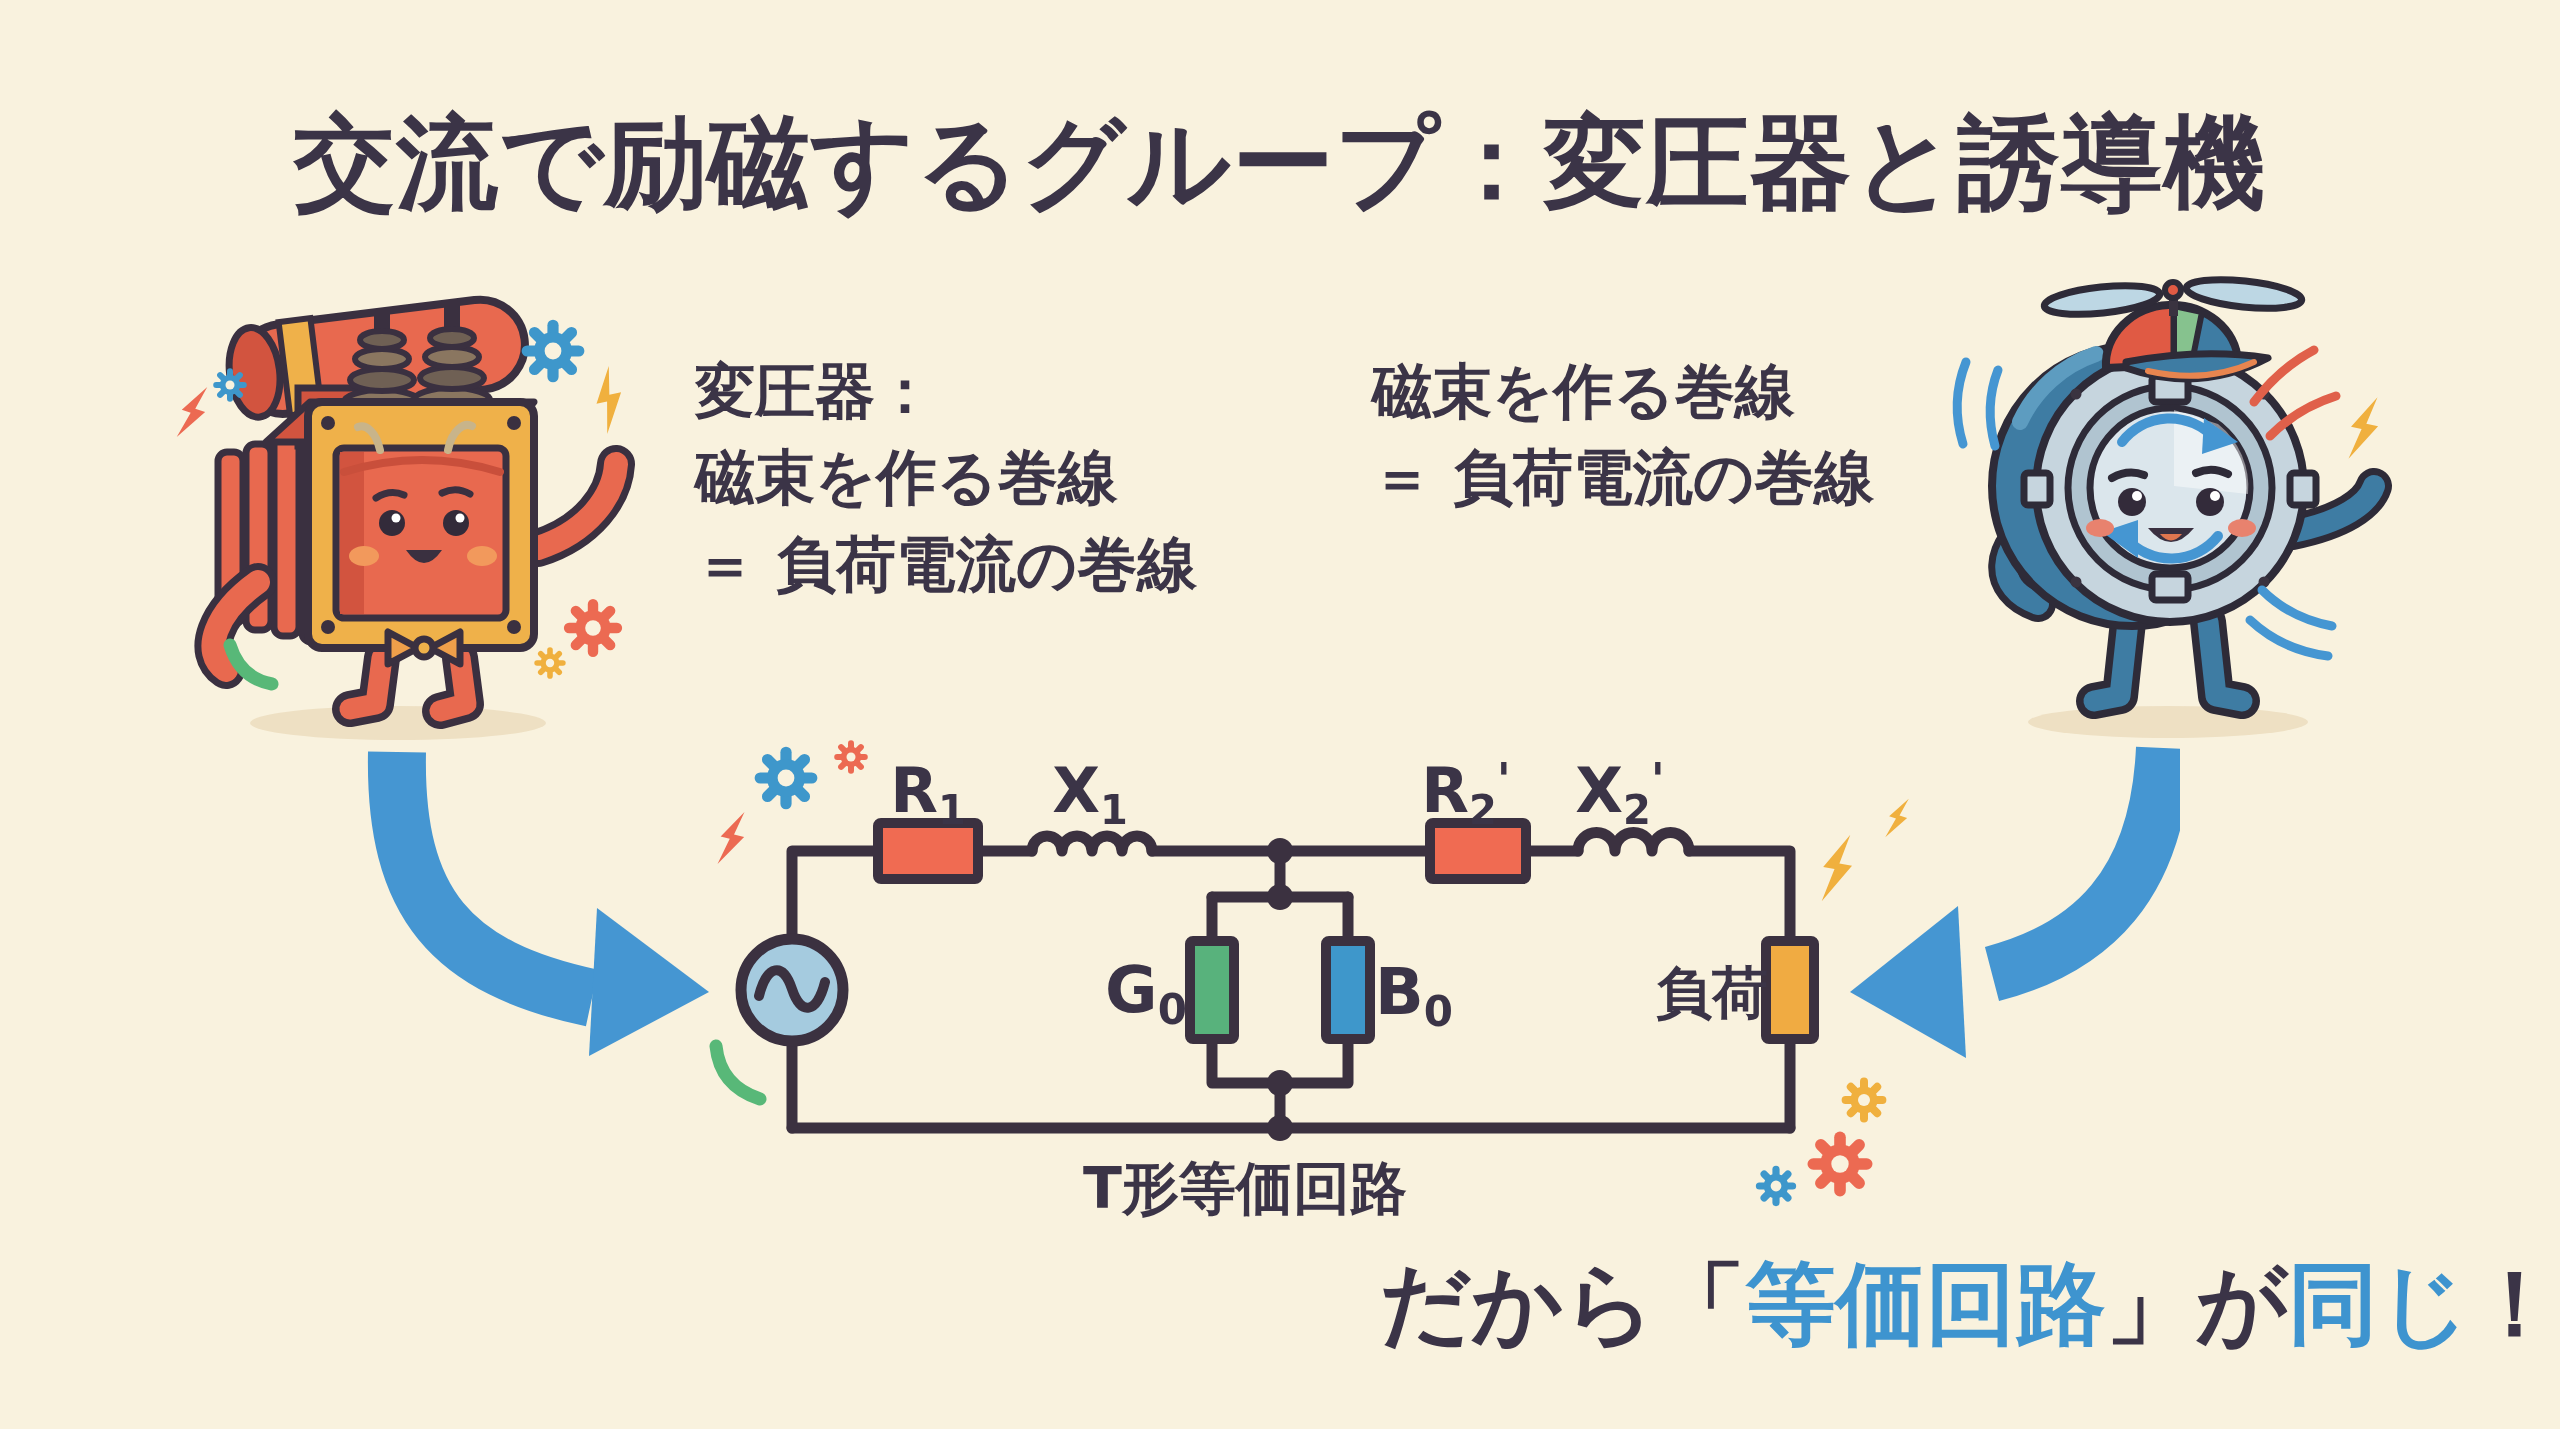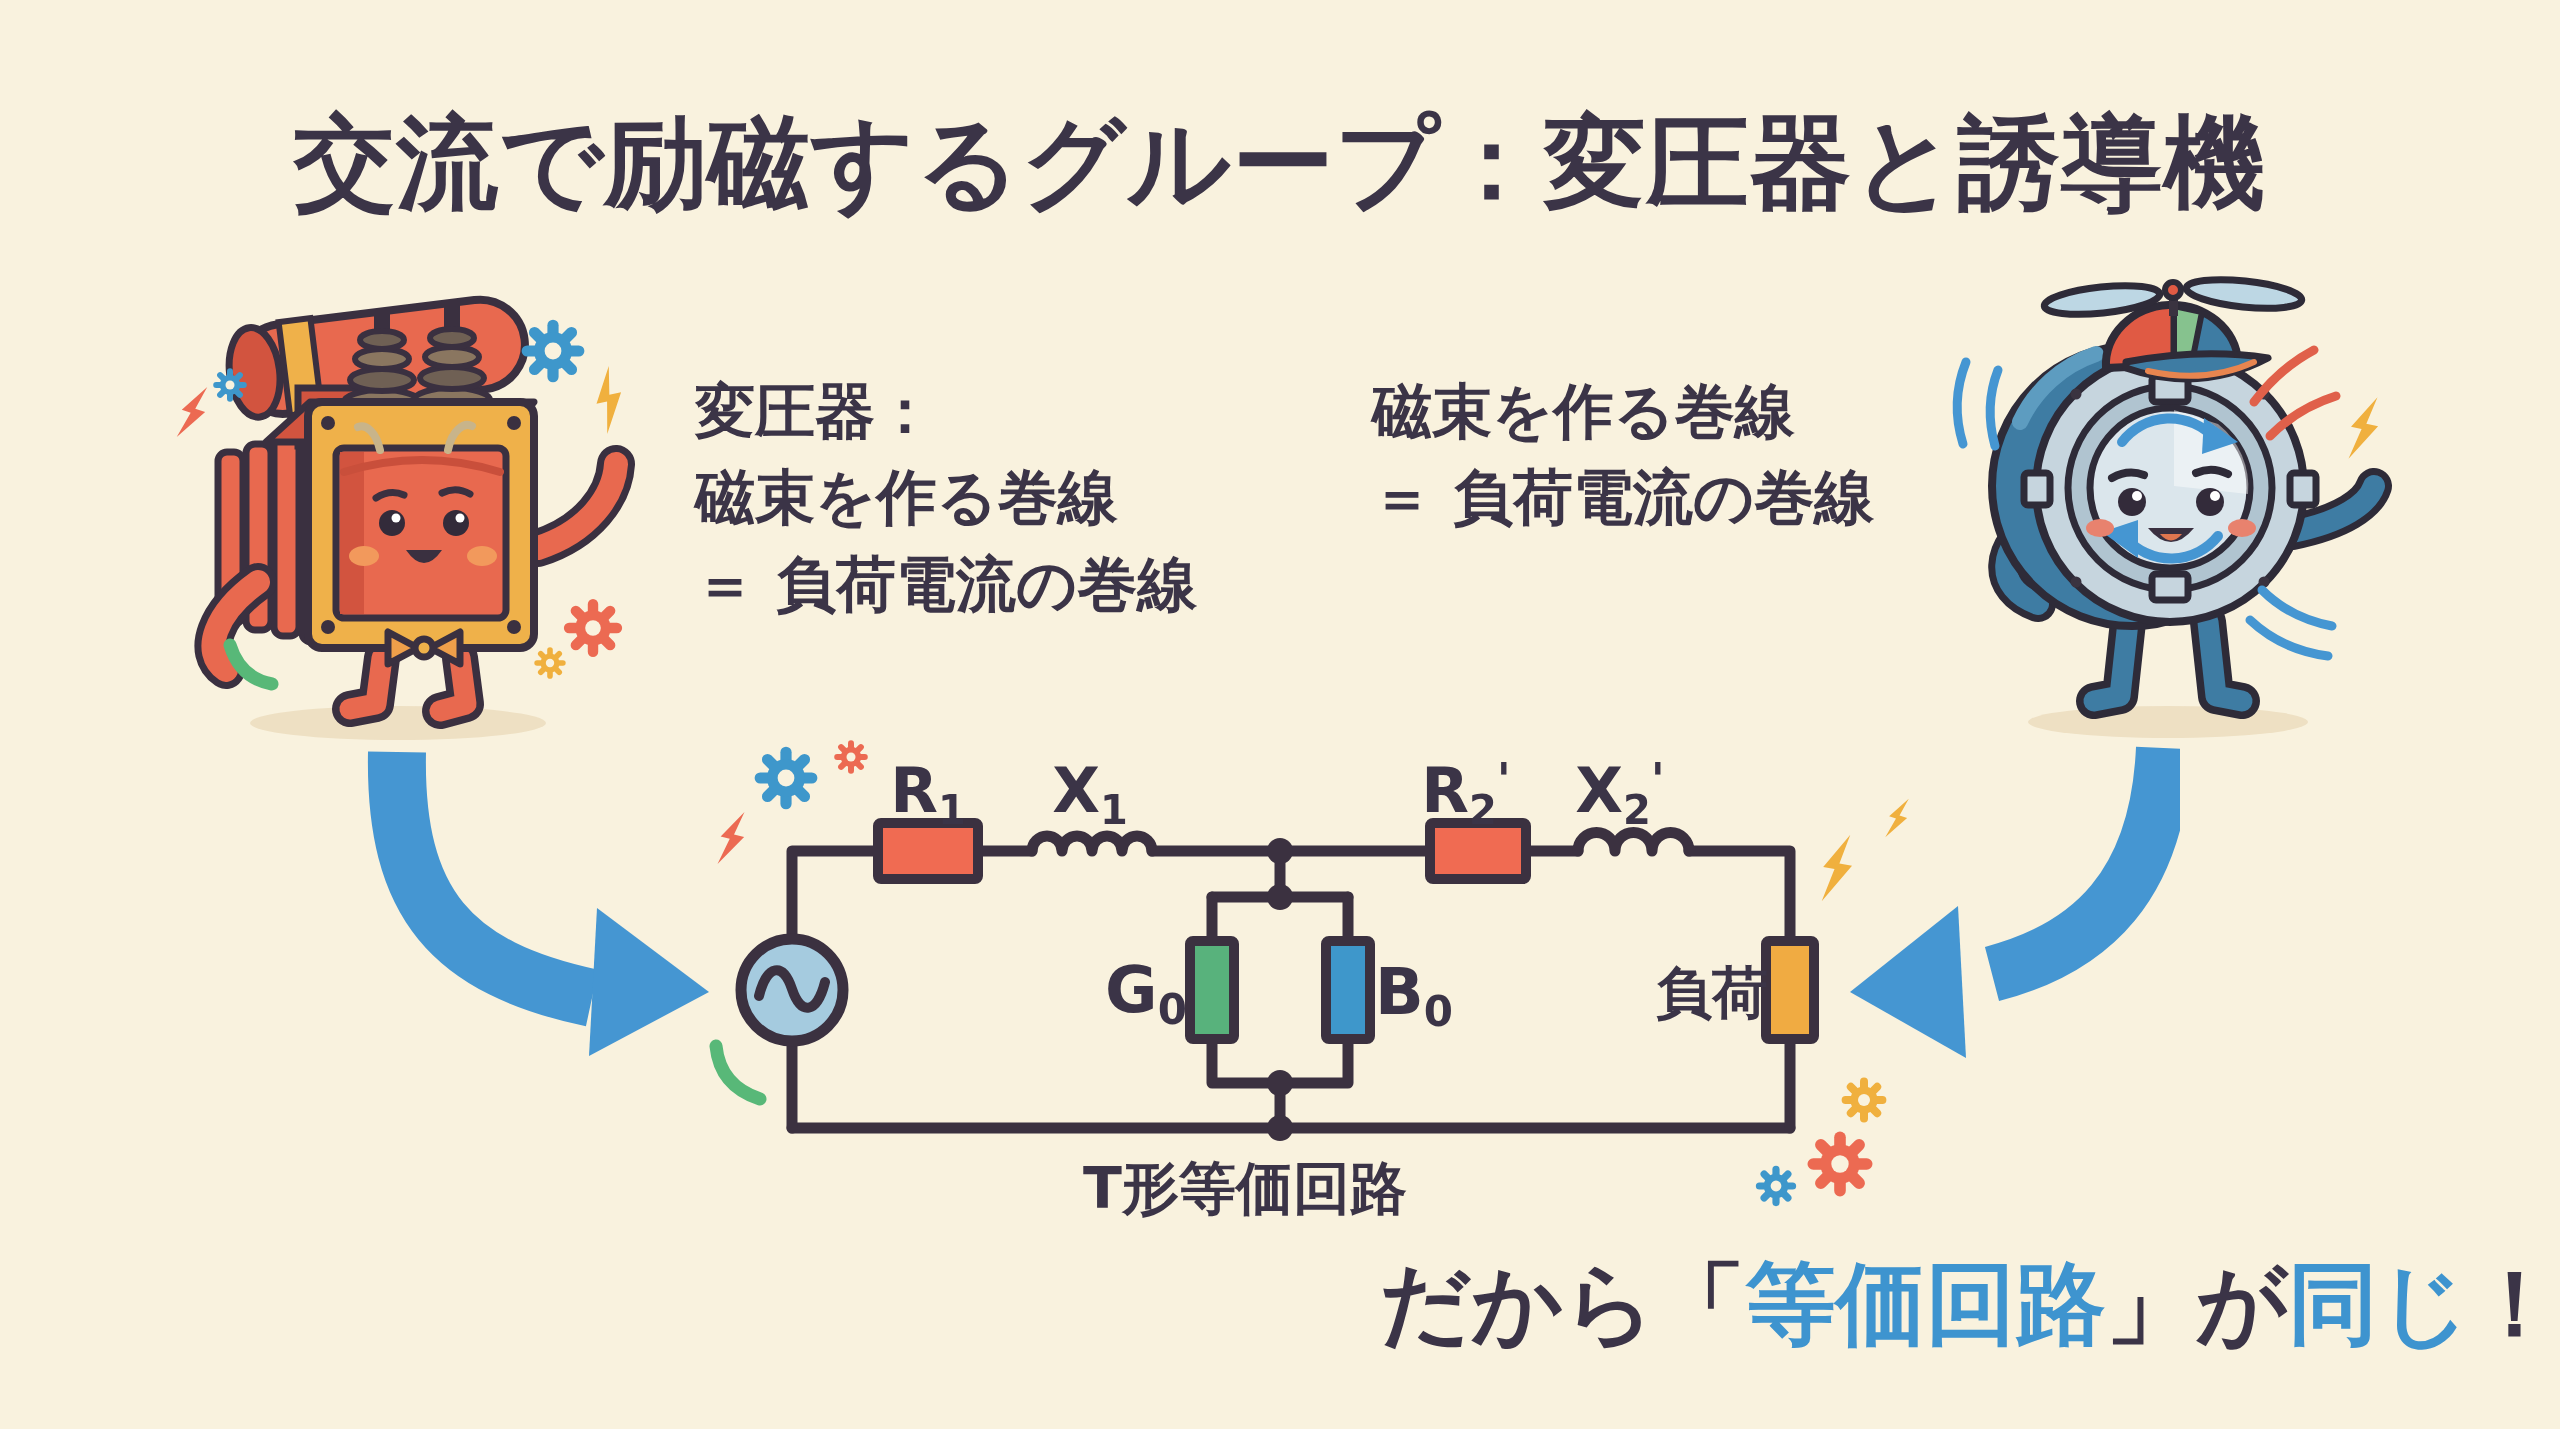--- a/index.html
+++ b/index.html
@@ -1,20 +1,20 @@
 <!DOCTYPE html>
 <html><head>
 <meta charset="utf-8">
 <style>
   html,body{margin:0;padding:0;background:#f9f2de;}
   .stage{position:relative;width:2560px;height:1429px;overflow:hidden;background:#f9f2de;
          font-family:"DejaVu Sans",sans-serif;color:#3b3447;}
   .title{position:absolute;top:96px;left:0;width:2560px;text-align:center;
          font-size:102px;font-weight:bold;letter-spacing:1px;color:#3b3447;white-space:nowrap;}
-  .note{position:absolute;top:368px;font-size:60px;font-weight:bold;line-height:1.44;color:#3b3447;white-space:nowrap;}
+  .note{position:absolute;top:348px;font-size:60px;font-weight:bold;line-height:1.44;color:#3b3447;white-space:nowrap;}
   .note-left{left:695px;}
   .note-right{left:1372px;}
   .conclusion{position:absolute;top:1244px;left:0;width:2560px;text-align:right;
               font-size:90px;font-weight:bold;color:#3b3447;white-space:nowrap;}
   .conclusion .blue{color:#3e94cf;}
   svg{position:absolute;display:block;}
   .svg-mascot-left{left:130px;top:260px;width:520px;height:500px;}
   .svg-mascot-right{left:1950px;top:270px;width:520px;height:480px;}
   .svg-arrow-left{left:340px;top:740px;width:390px;height:330px;}
   .svg-arrow-right{left:1838px;top:735px;width:342px;height:340px;}

